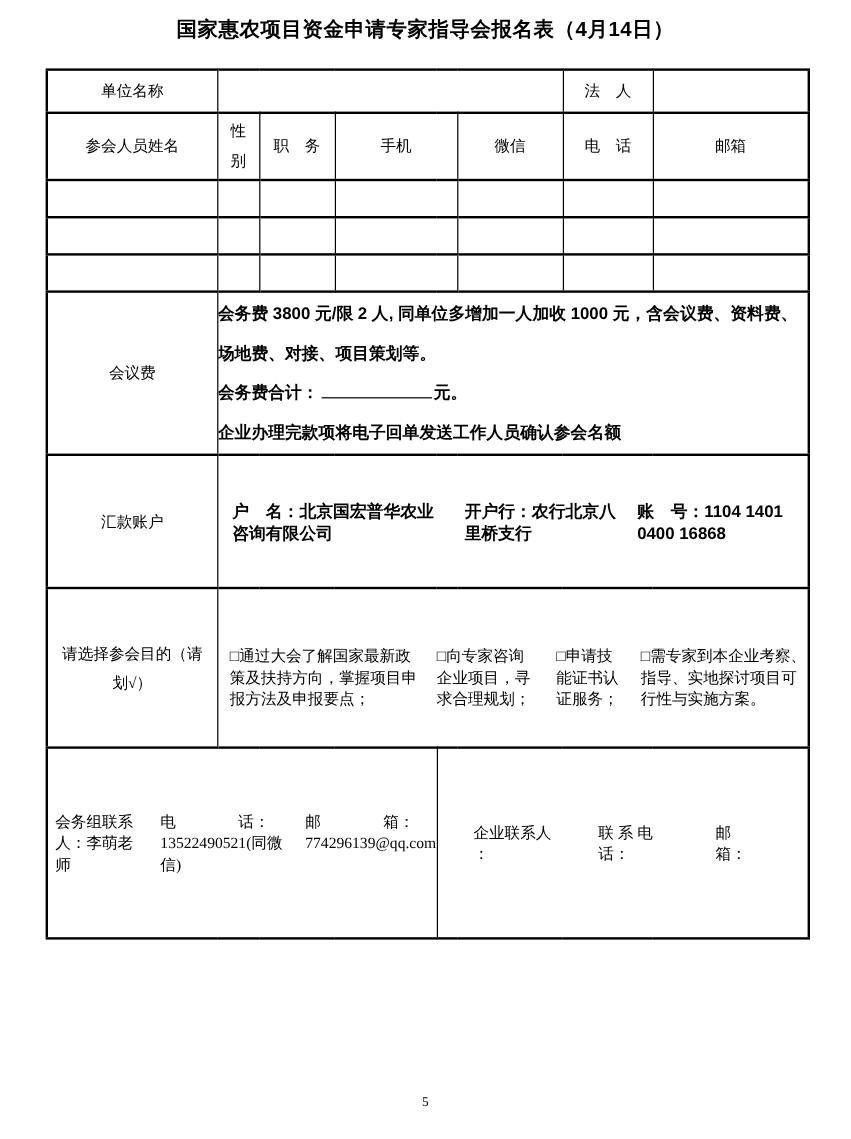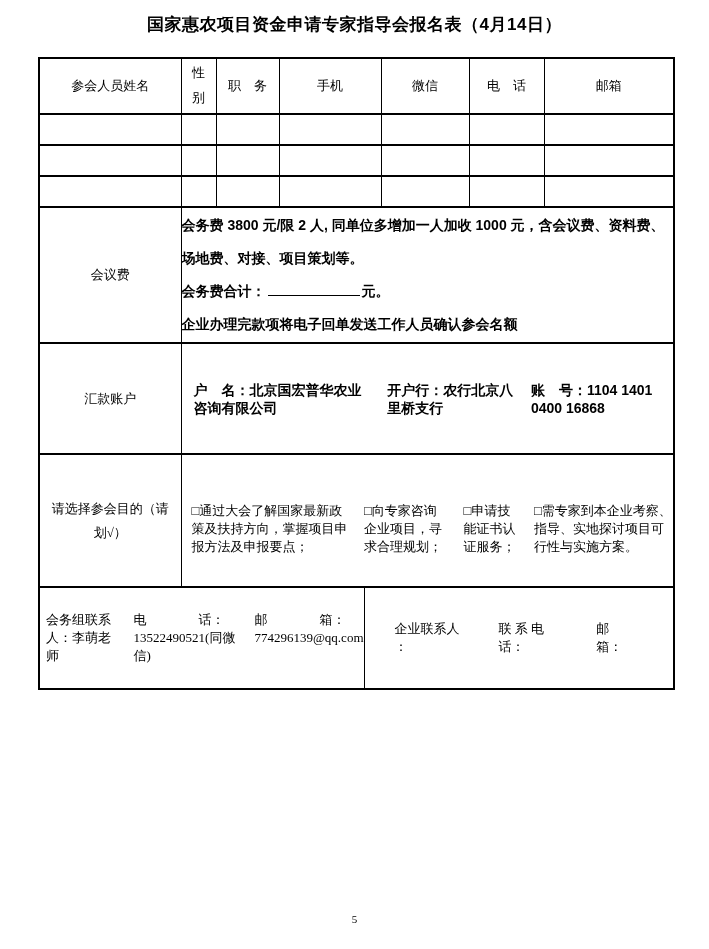--- a/index.html
+++ b/index.html
@@ -56,20 +56,26 @@
         <col style="width:35px">
         <col style="width:63px">
         <col style="width:85px">
       <col style="width:17px">
         <col style="width:88px">
         <col style="width:75px">
         <col style="width:130px">
     </colgroup>
 
     <tbody>
+        <tr style="height:36px">
+      <td class="lbl">单位名称</td>
+      <td colspan="5"></td>
+      <td class="lbl">法　人</td>
+      <td></td>
+    </tr>
 
 
     <tr style="height:56px">
       <td class="hd">参会人员姓名</td>
       <td class="hd"><span class="vstack">性别</span></td>
       <td class="hd">职　务</td>
       <td class="hd" colspan="2">手机</td>
       <td class="hd">微信</td>
       <td class="hd">电　话</td>
       <td class="hd">邮箱</td>
@@ -131,21 +137,21 @@
       <td colspan="7">
         <div class="flexcol purpose-cell" style="height:100%">
           <div>□通过大会了解国家最新政策及扶持方向，掌握项目申报方法及申报要点；</div>
           <div>□向专家咨询企业项目，寻求合理规划；</div>
           <div>□申请技能证书认证服务；</div>
           <div>□需专家到本企业考察、指导、实地探讨项目可行性与实施方案。</div>
         </div>
       </td>
     </tr>
 
-    <tr style="height:102px">
+    <tr style="height:159px">
       <td colspan="4">
         <div class="flexcol contact-left" style="height:100%">
           <div>会务组联系人：李萌老师</div>
           <div>电　　　　话：13522490521(同微信)</div>
           <div>邮　　　　箱：774296139@qq.com</div>
         </div>
       </td>
       <td colspan="4">
         <div class="flexcol contact-right" style="height:100%">
           <div>企业联系人 ：</div>

